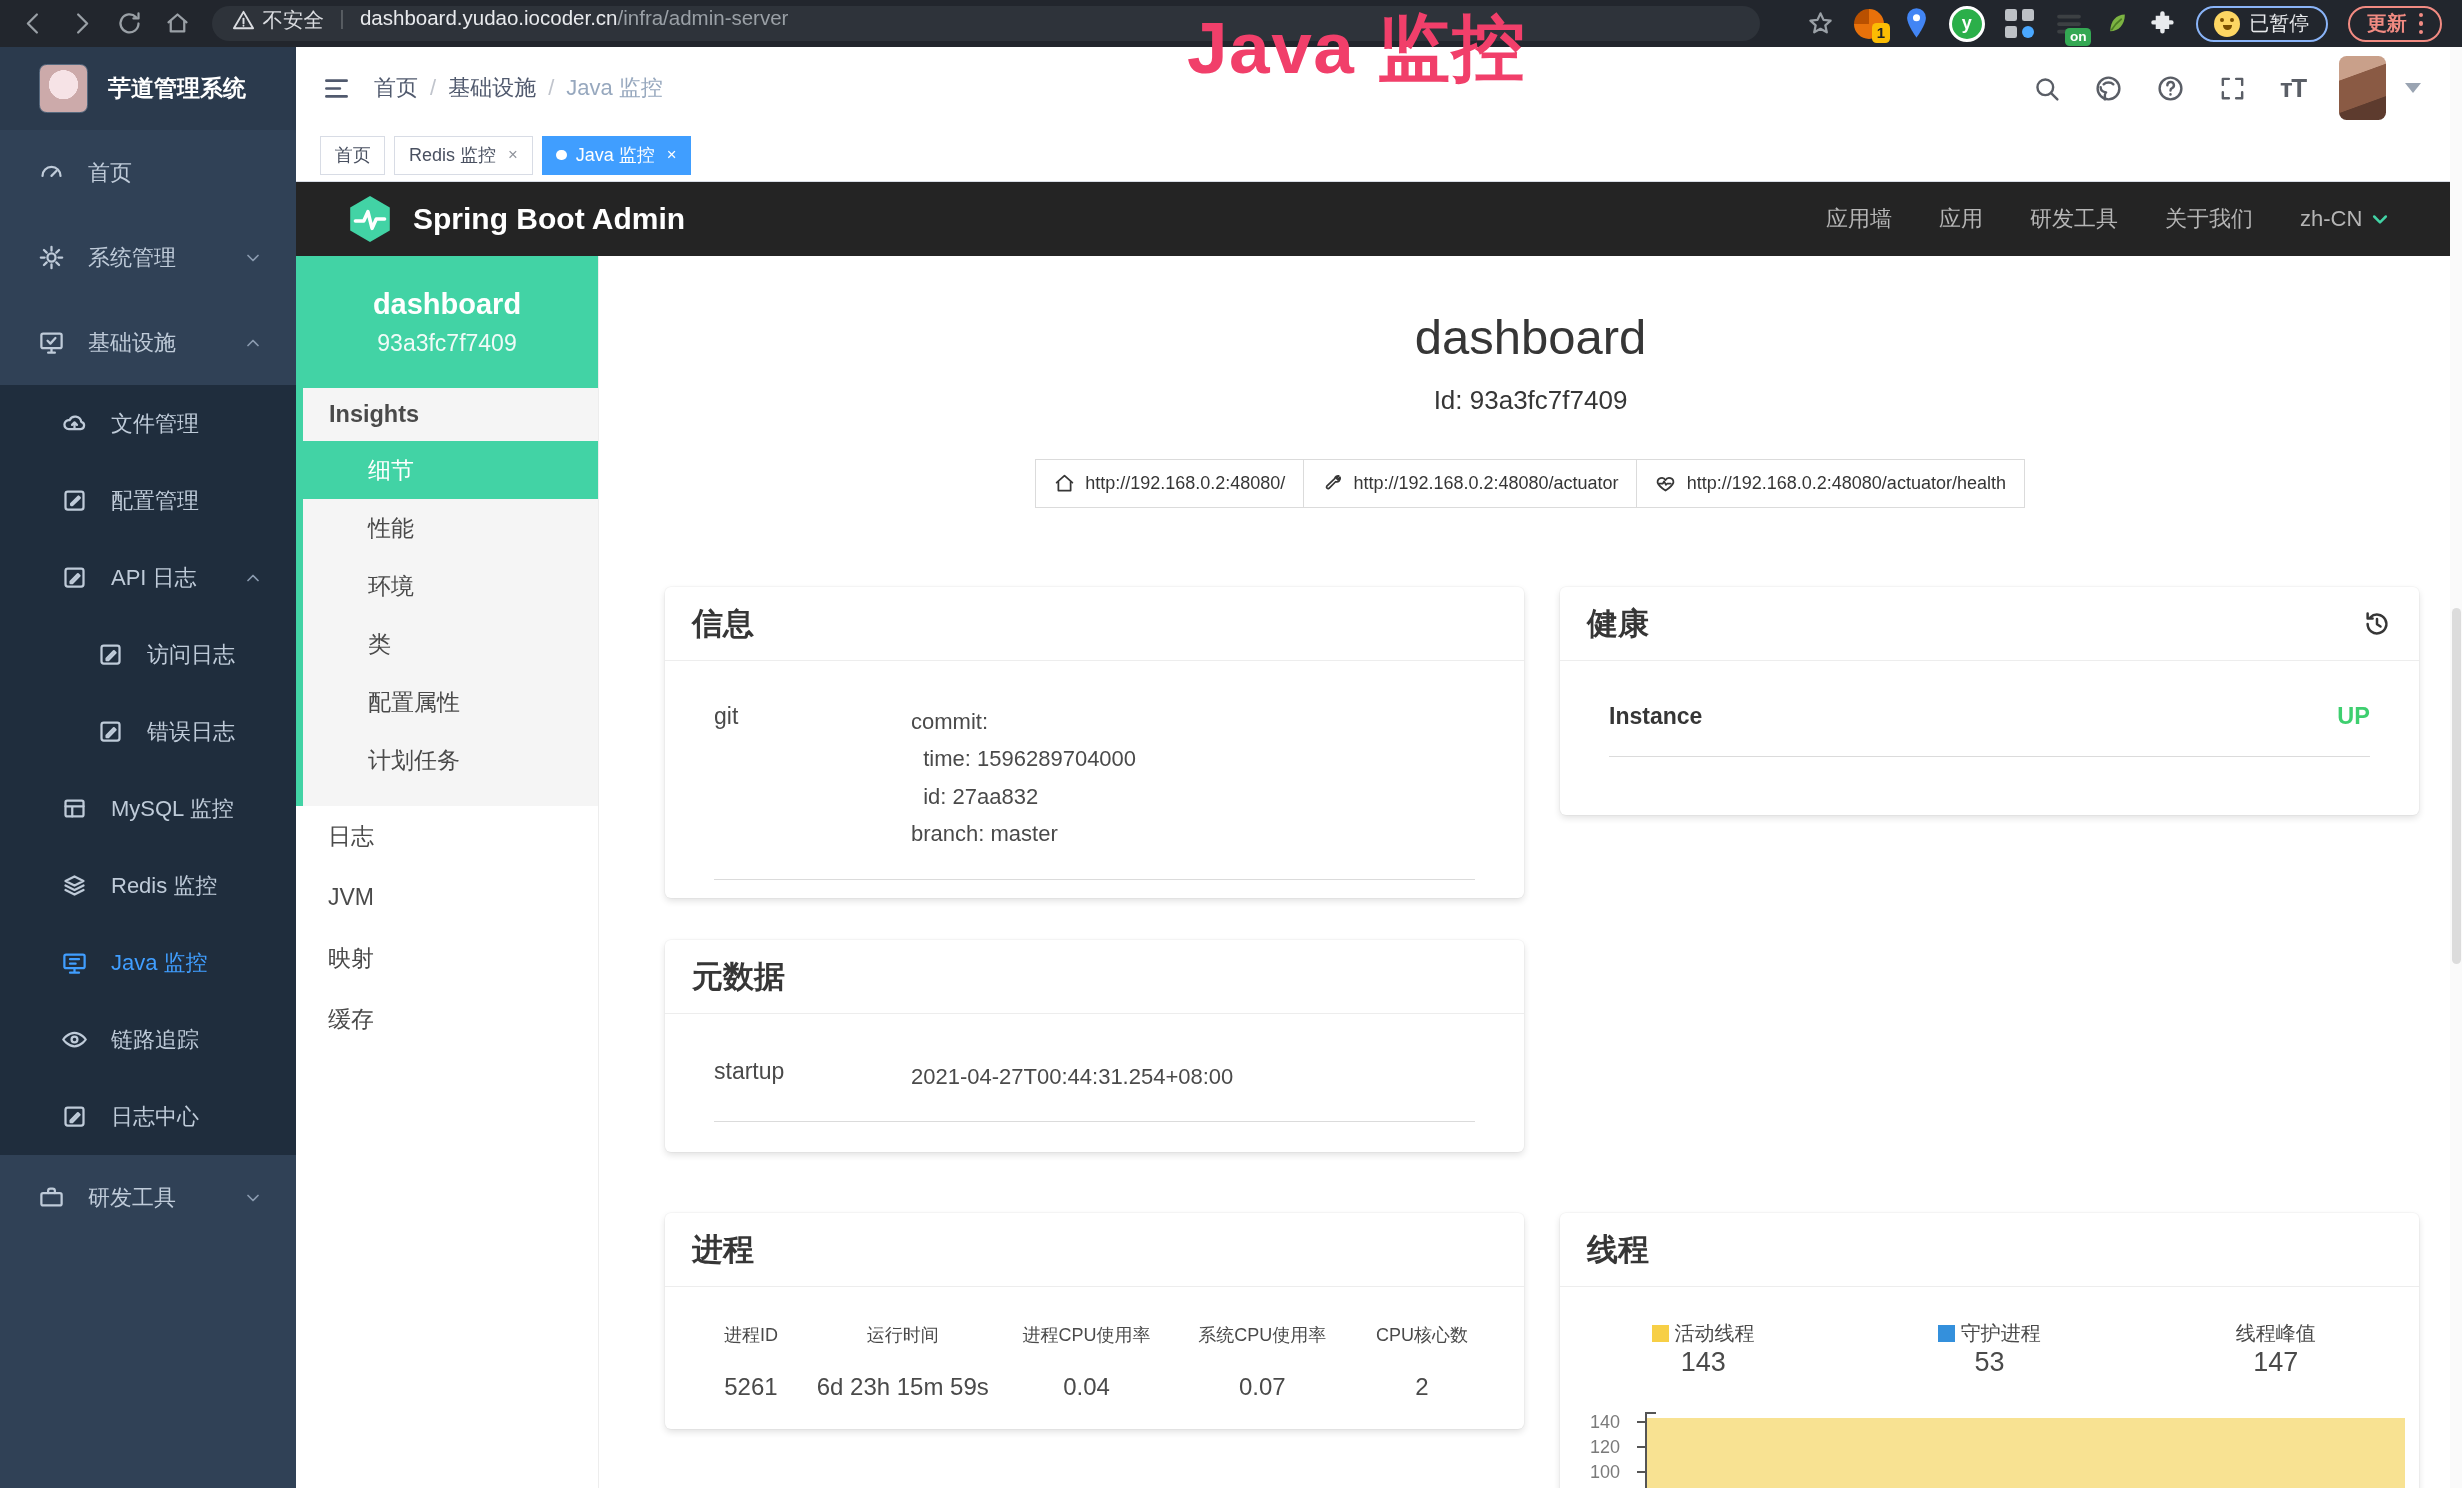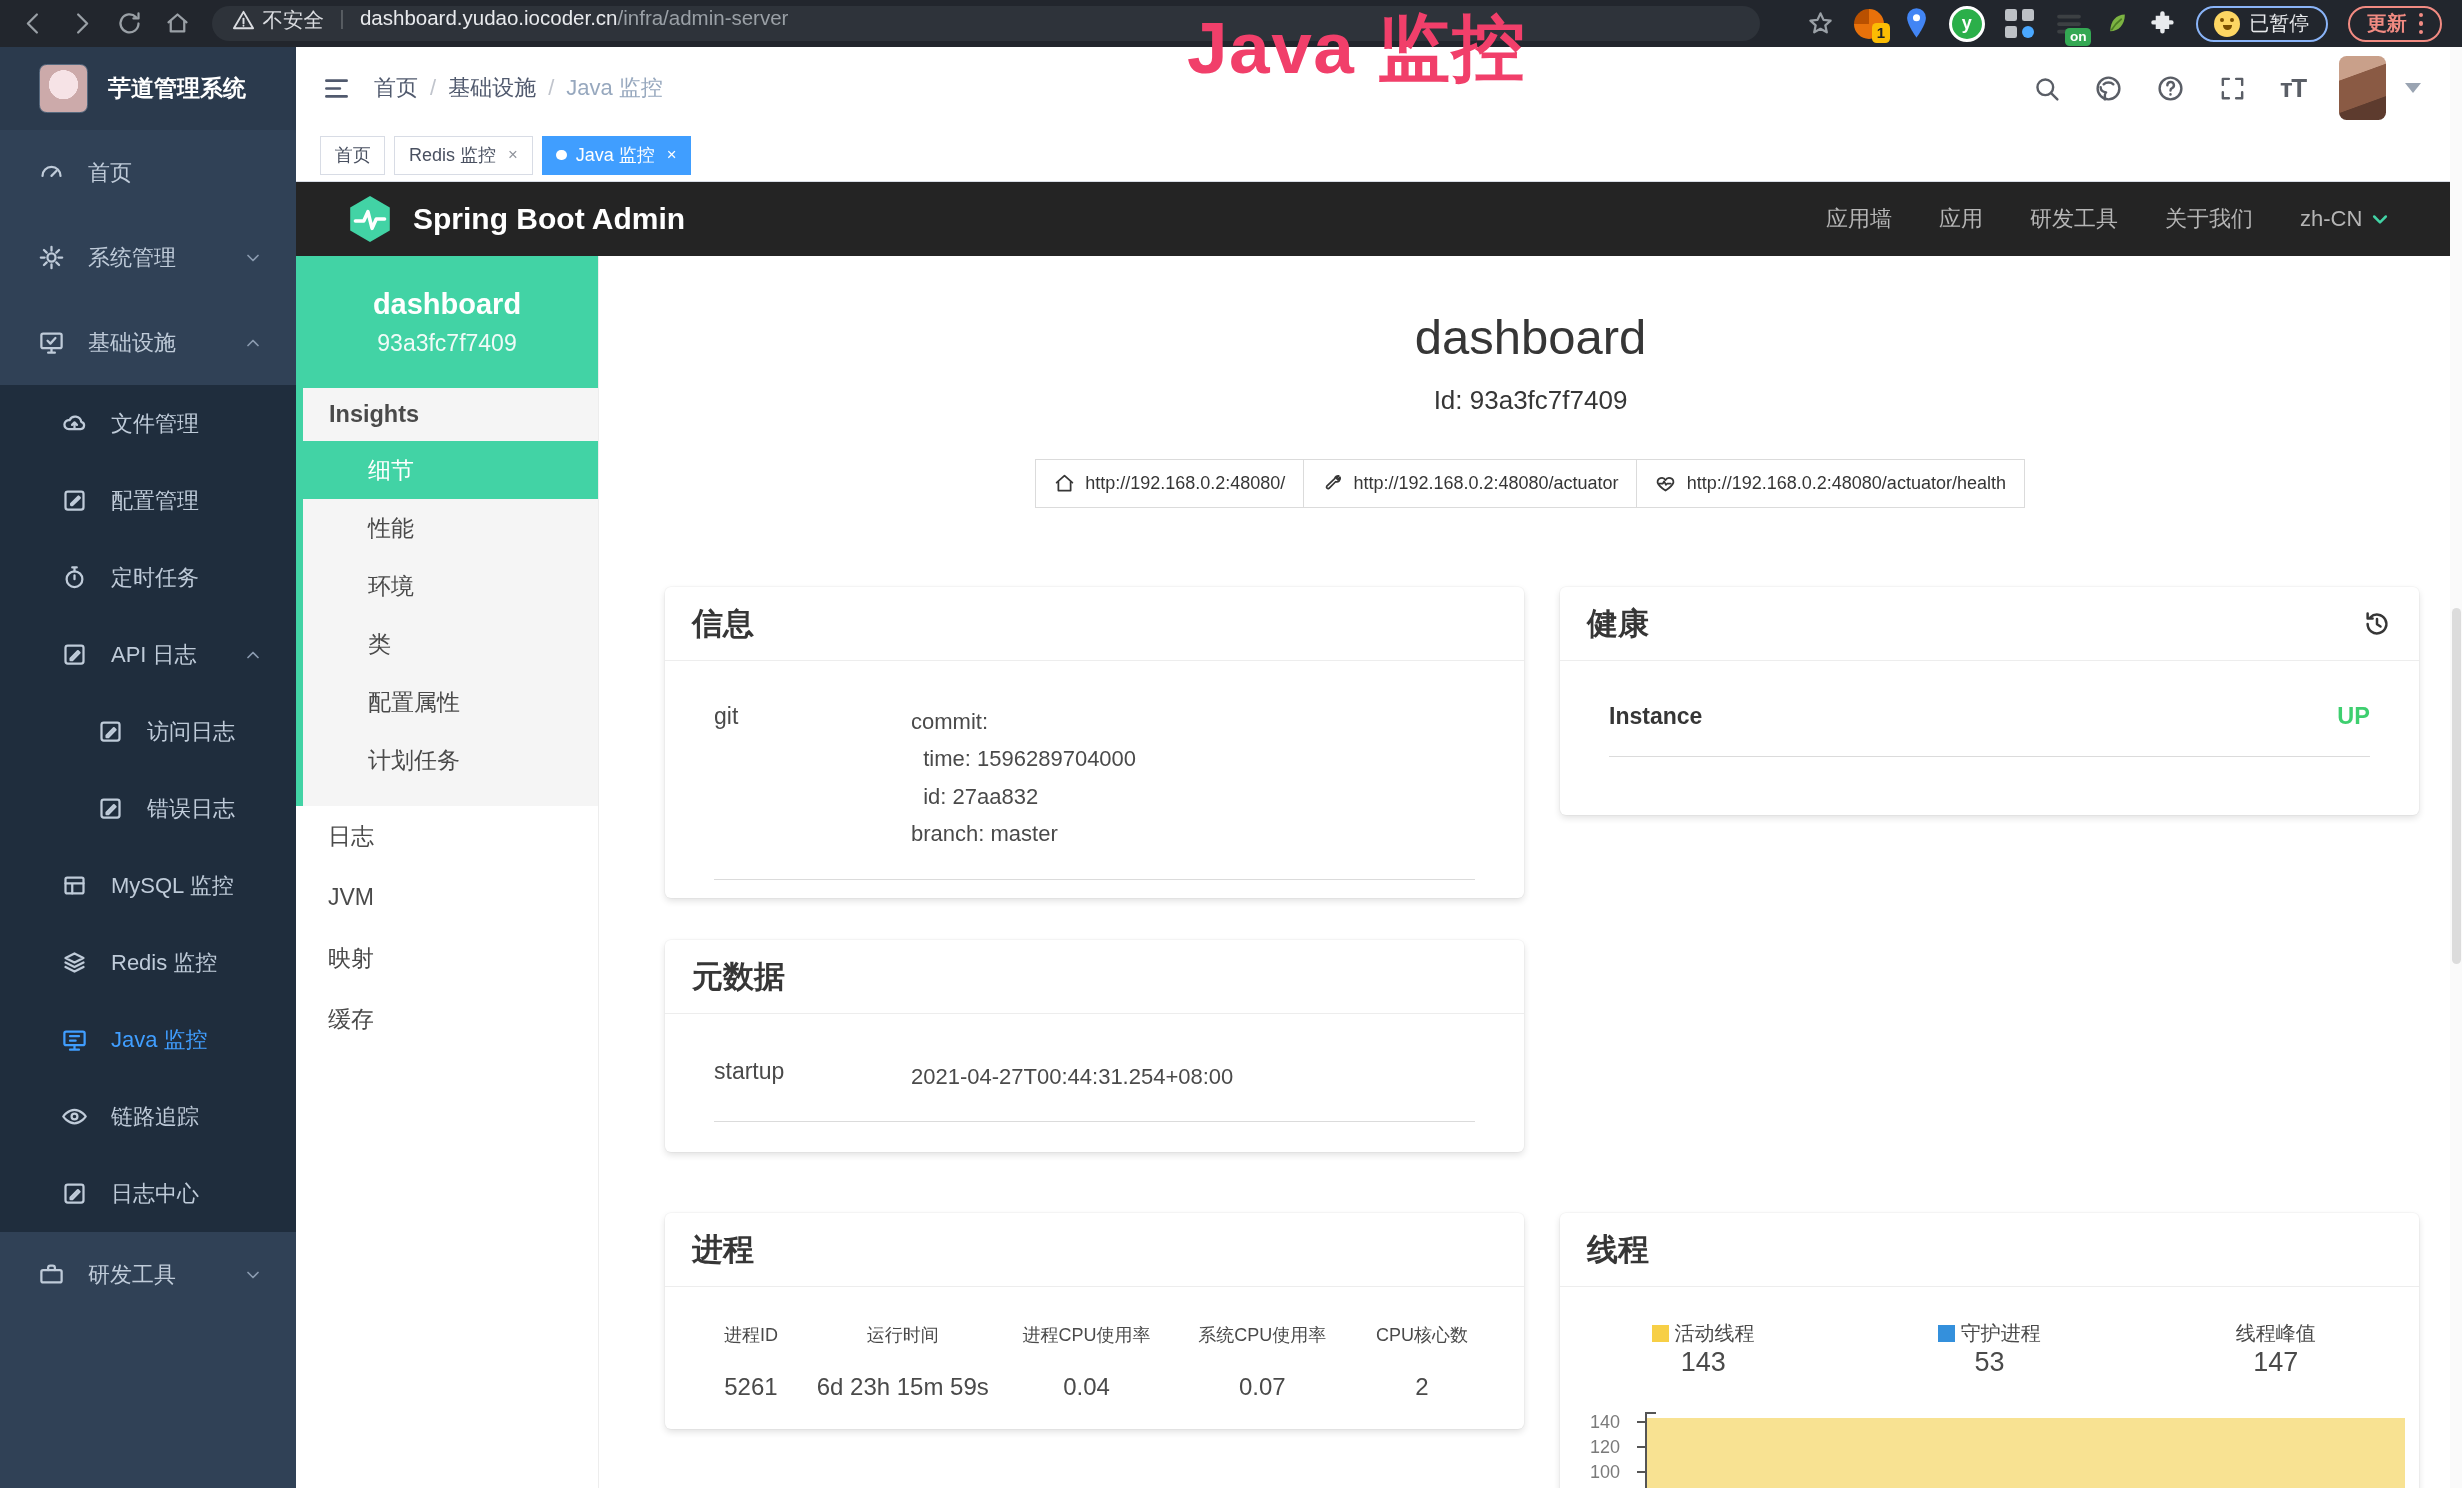--- a/index.html
+++ b/index.html
@@ -276,27 +276,20 @@
       </div>
       <div class="m-item">
         <svg class="m-ic ic" viewBox="0 0 24 24">
             <rect x="4" y="4" width="16" height="16" rx="2"></rect>
             <path d="M9 15l6.5-6.5 1.2 1.2L10.2 16H9z"></path>
           </svg>
         <span>配置管理</span>
       </div>
       <div class="m-item">
         <svg class="m-ic ic" viewBox="0 0 24 24">
-            <circle cx="12" cy="13.5" r="7"></circle>
-            <path d="M12 13.5V10M10 3h4M12 3v3.5"></path>
-          </svg>
-        <span>定时任务</span>
-      </div>
-      <div class="m-item">
-        <svg class="m-ic ic" viewBox="0 0 24 24">
             <rect x="4" y="4" width="16" height="16" rx="2"></rect>
             <path d="M8.5 15.5L15 9l1.5 1.5-6.5 6.5H8.5z"></path>
           </svg>
         <span>API 日志</span>
         <svg class="chev ic" viewBox="0 0 24 24">
             <path d="M6 15l6-6 6 6"></path>
           </svg>
       </div>
       <div class="m-item lvl2">
         <svg class="m-ic ic" viewBox="0 0 24 24">

